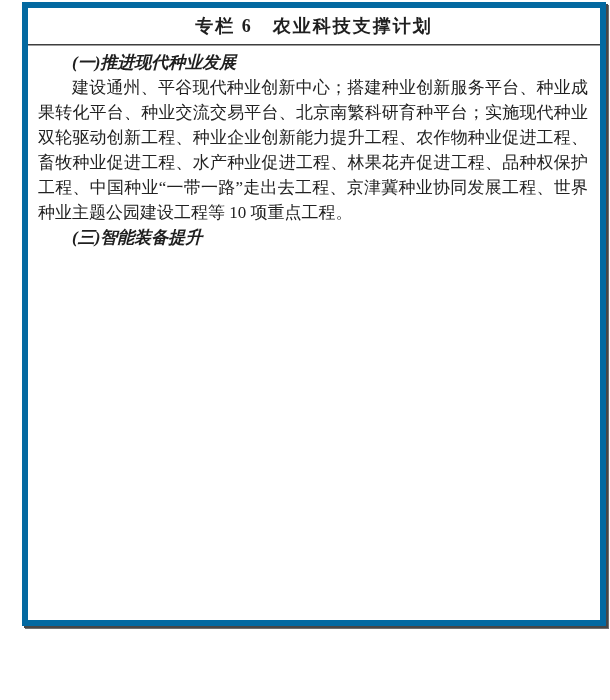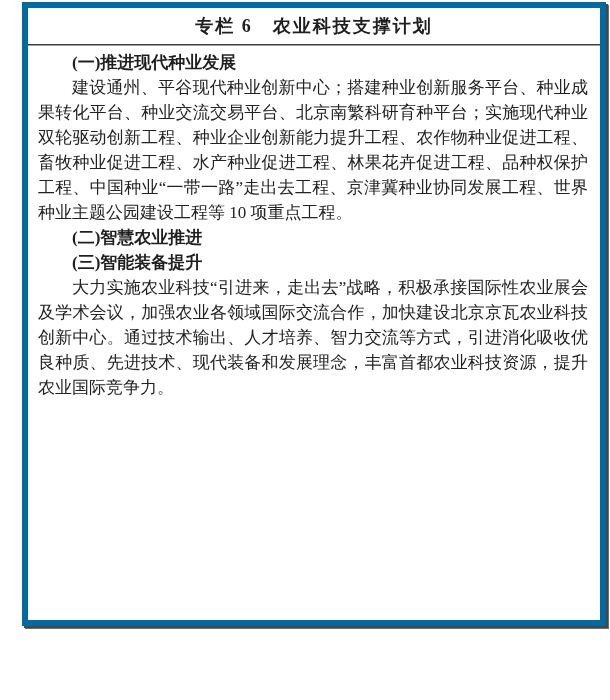--- a/index.html
+++ b/index.html
@@ -43,40 +43,39 @@
     color: #222222;
     text-align: justify;
   }
   .panel-body p {
     margin: 0;
     text-indent: 2em;
   }
   .section-heading {
     font-weight: bold;
     color: #1f1f1f;
+    font-style: italic;
   }
 </style>
 </head>
 <body>
 
 <div class="panel">
   <div class="panel-title">专栏 6　农业科技支撑计划</div>
   <div class="panel-body">
 
     <section>
       <p class="section-heading">(一)推进现代种业发展</p>
       <p class="section-paragraph">建设通州、平谷现代种业创新中心；搭建种业创新服务平台、种业成果转化平台、种业交流交易平台、北京南繁科研育种平台；实施现代种业双轮驱动创新工程、种业企业创新能力提升工程、农作物种业促进工程、畜牧种业促进工程、水产种业促进工程、林果花卉促进工程、品种权保护工程、中国种业“一带一路”走出去工程、京津冀种业协同发展工程、世界种业主题公园建设工程等 10 项重点工程。</p>
     </section>
 
     <section>
-      <p class="section-heading">(二)智慧农业推进</p>
     </section>
 
     <section>
       <p class="section-heading">(三)智能装备提升</p>
     </section>
 
     <section>
-      <p class="section-paragraph">大力实施农业科技“引进来，走出去”战略，积极承接国际性农业展会及学术会议，加强农业各领域国际交流合作，加快建设北京京瓦农业科技创新中心。通过技术输出、人才培养、智力交流等方式，引进消化吸收优良种质、先进技术、现代装备和发展理念，丰富首都农业科技资源，提升农业国际竞争力。</p>
     </section>
 
   </div>
 </div>
 
 </body></html>

